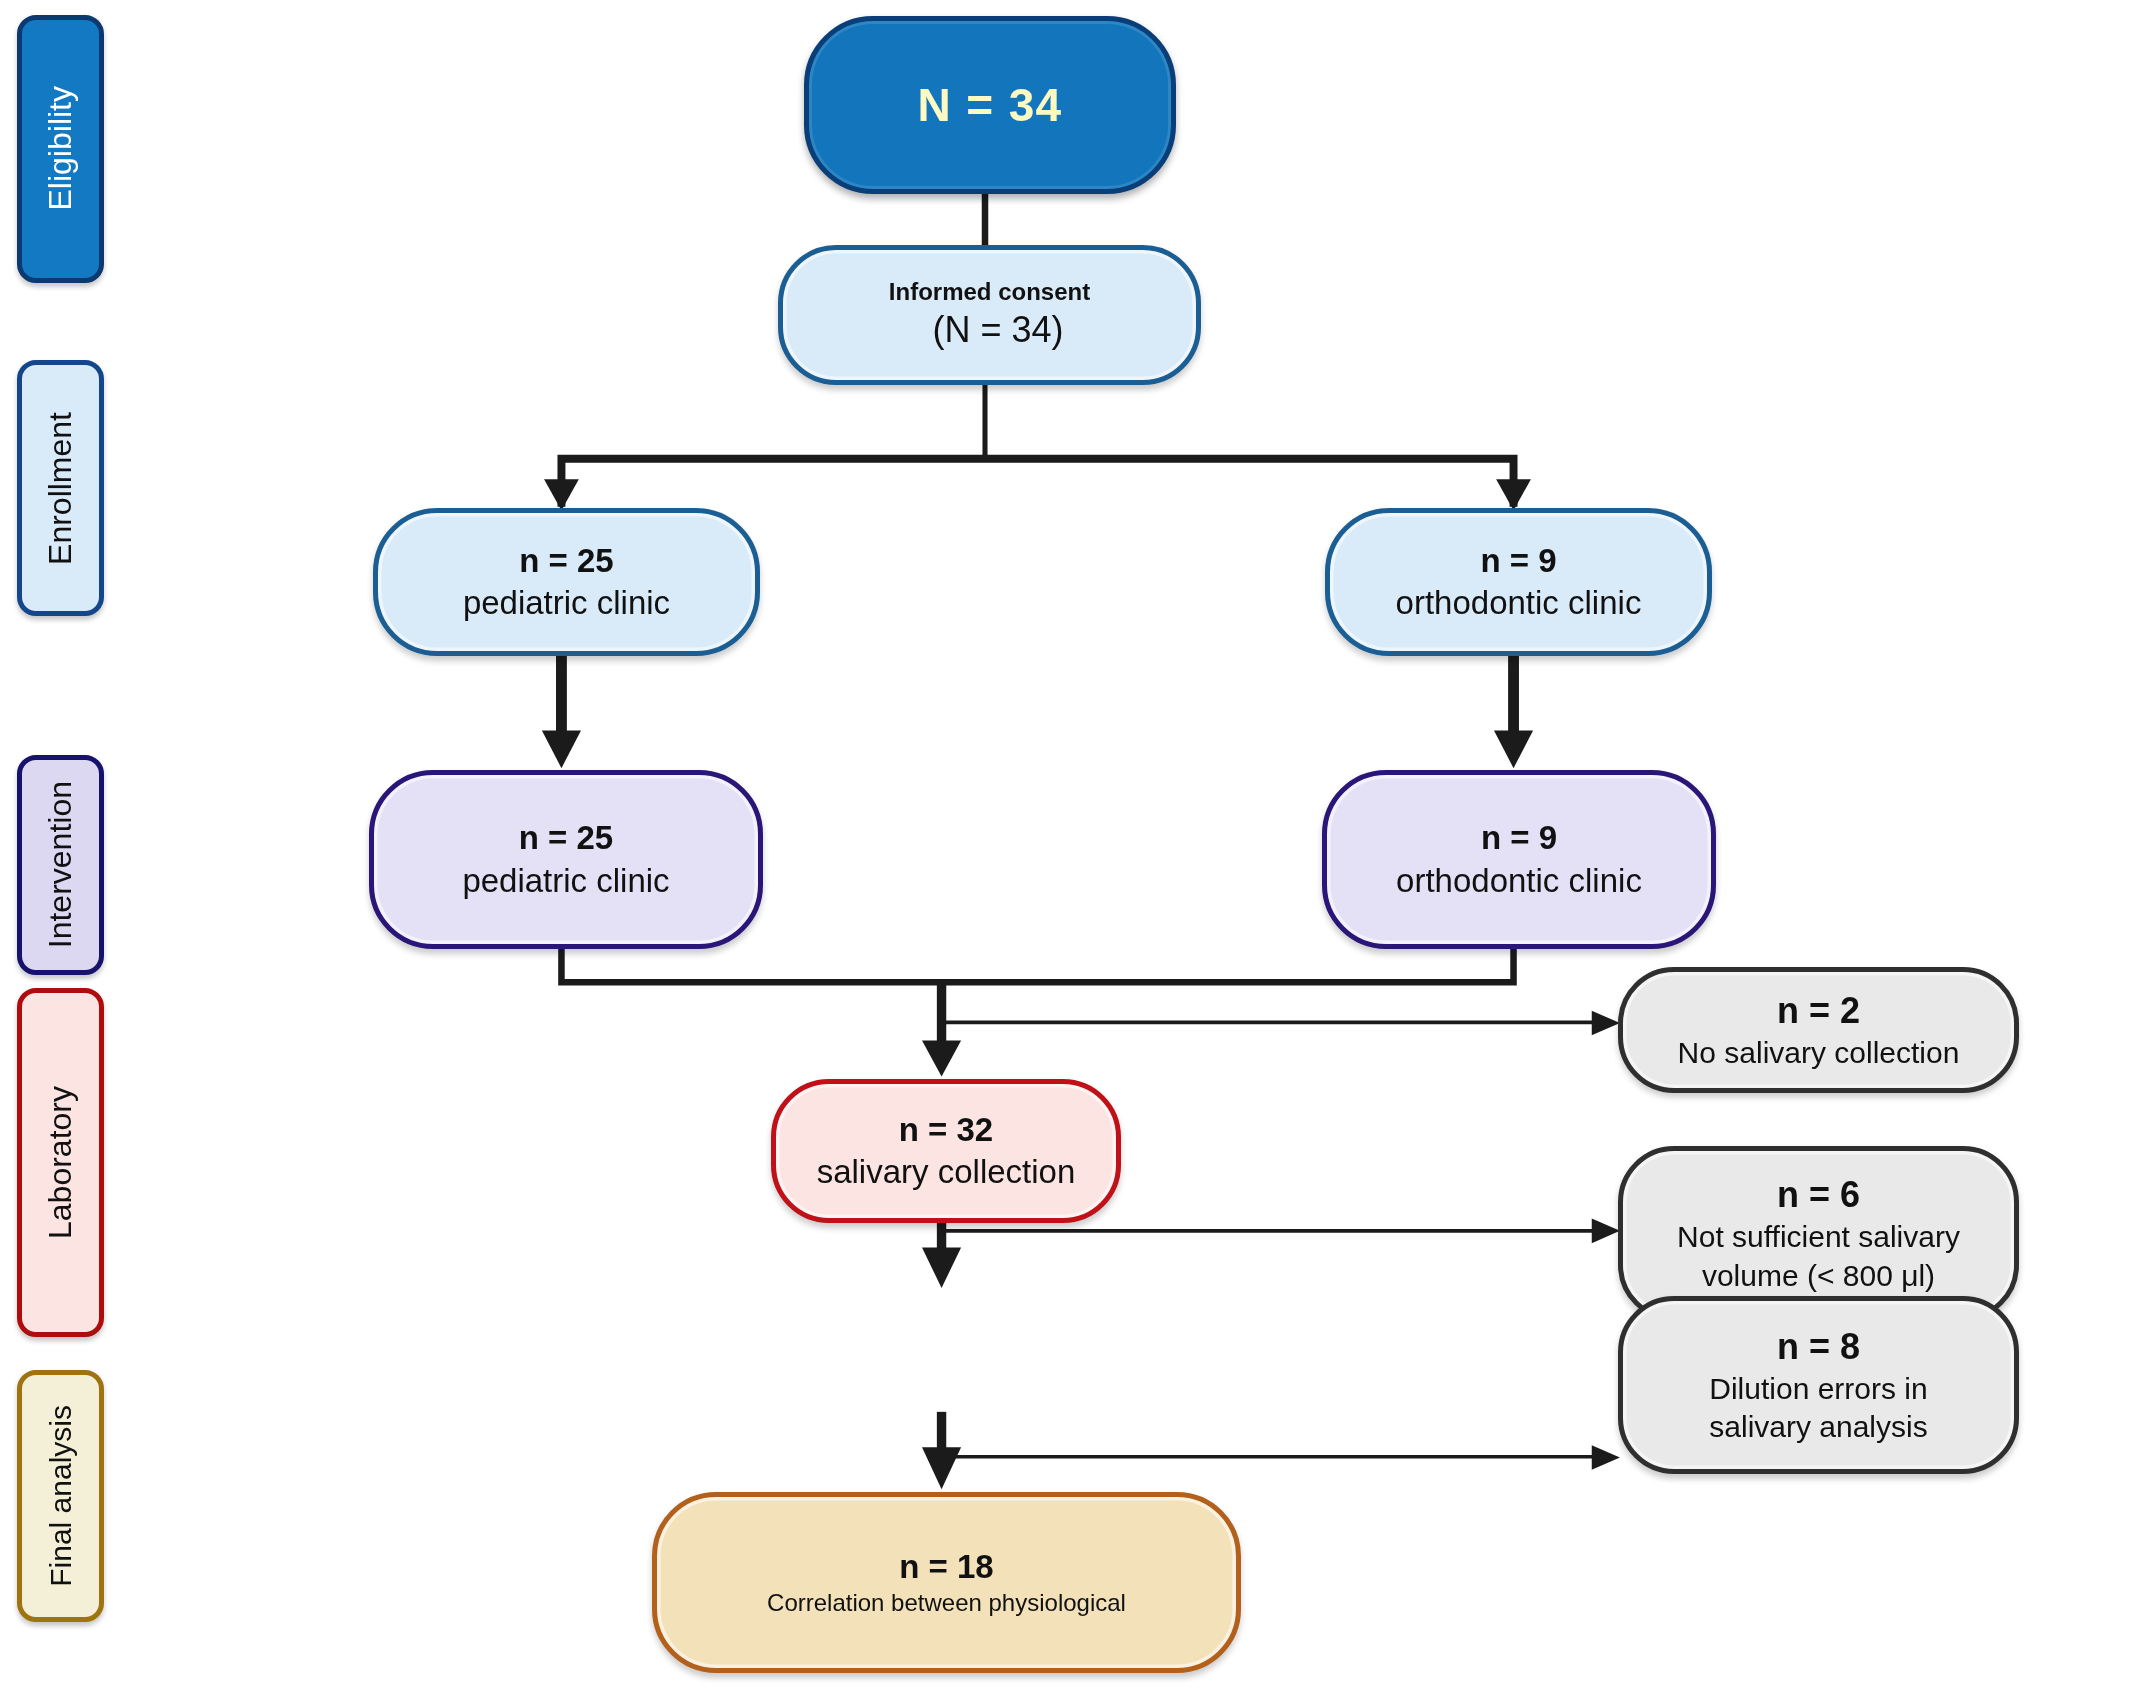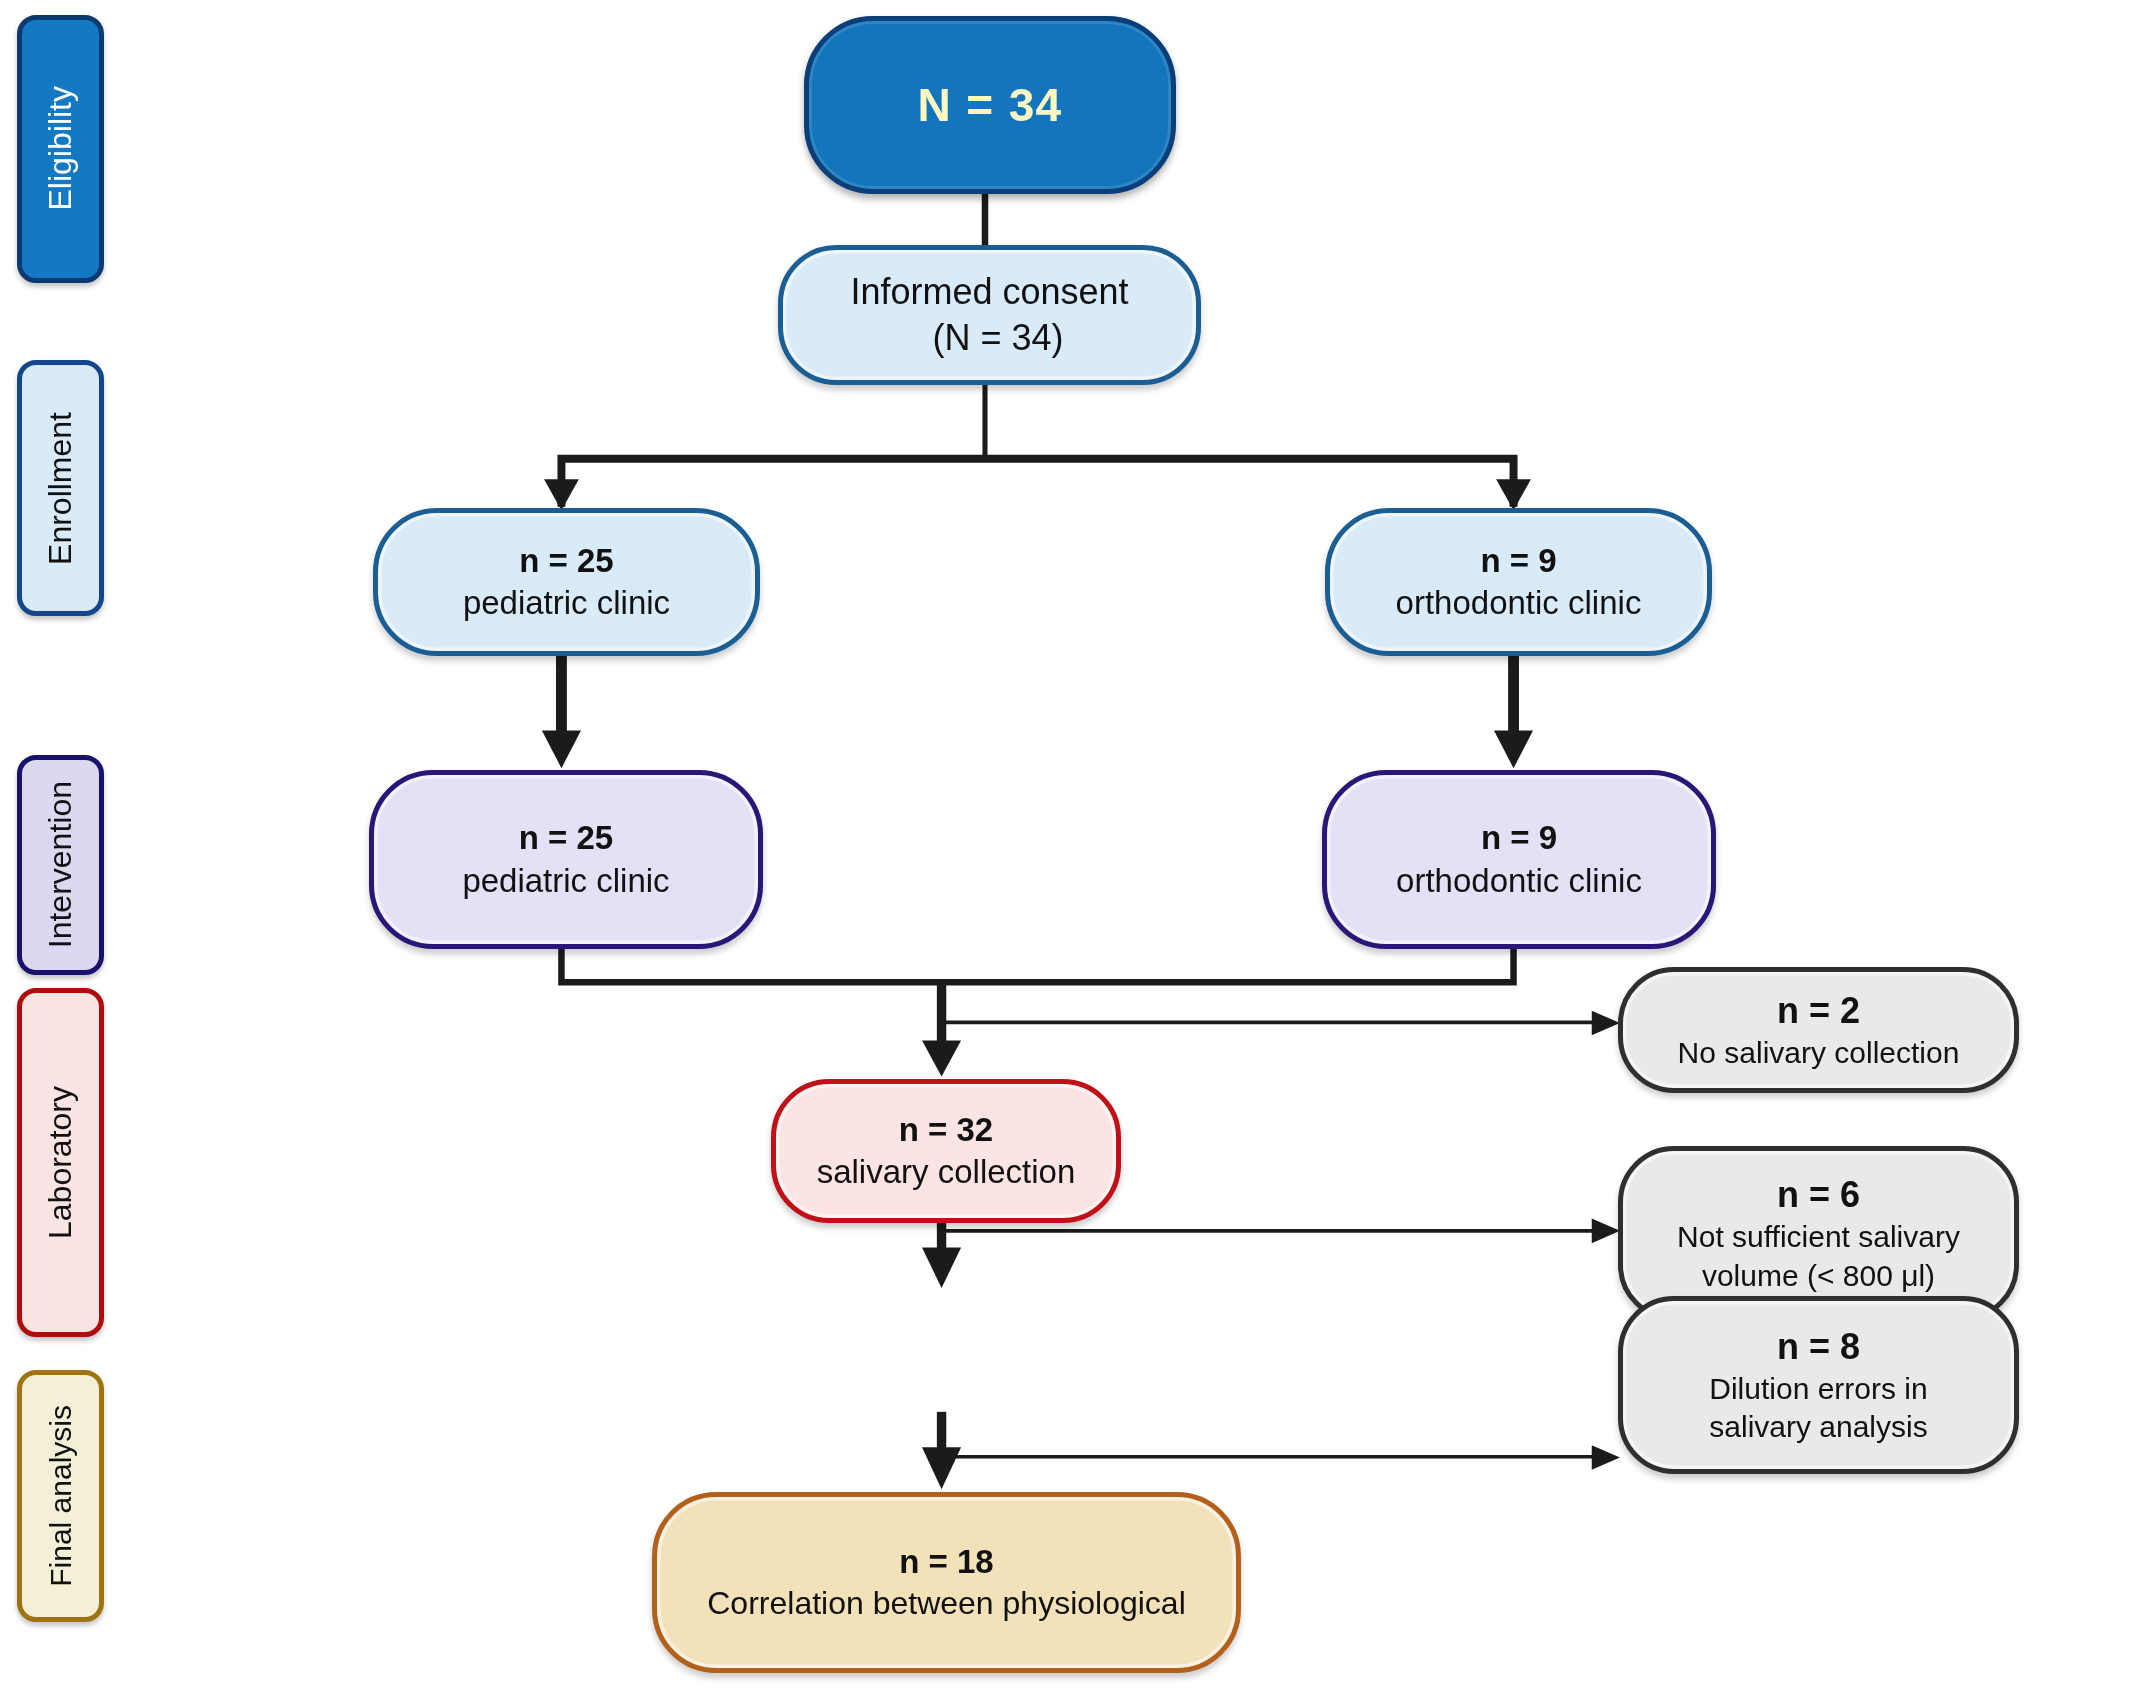--- a/index.html
+++ b/index.html
@@ -13,29 +13,29 @@
     text-align:center;border:5px solid #000;border-radius:64px;color:#111;
     box-shadow:0 4.3px 6.5px rgba(0,0,0,0.20), inset 0 0 0 3.6px rgba(255,255,255,0.55);
     line-height:1.28;
   }
   .node .l1{font-weight:700;font-size:33px;}
   .node .l2{font-weight:400;font-size:33px;}
   .total{background:#1376BC;border-color:#0A3E78;border-radius:69px;
          box-shadow:0 4.3px 7.2px rgba(0,0,0,0.30), inset 0 0 0 2.9px rgba(255,255,255,0.12);}
   .total .l1{font-size:46px;color:#fef9c3;letter-spacing:1.4px;}
   .lightblue{background:#D9EAF8;border-color:#1A5E94;}
-  .consent .l1{font-weight:400;font-size:36px;}
+  .consent .l1{font-weight:700;font-size:24px;}
   .consent .l2{font-size:36px;margin-left:17px;}
   .purple{background:#E4E0F5;border-color:#2A1578;}
   .pink{background:#FBE4E2;border-color:#C01018;}
   .gray{background:#E9E9E9;border-color:#2F2F2F;border-radius:56px;}
   .gray .l1{font-size:36px;}
   .gray .l2{font-size:30px;}
   .wheat{background:#F3E1BA;border-color:#B2601C;}
-  .wheat .l2{font-size:32px;}
+  .wheat .l2{font-size:24px;}
   .adequate .l2{font-size:30px;}
 
   
   .side{
     position:absolute;left:17.4px;width:77px;border:5px solid #000;border-radius:19px;
     display:flex;align-items:center;justify-content:center;
     box-shadow:0 3.6px 5.8px rgba(0,0,0,0.22);
   }
   .side span{
     writing-mode:vertical-rl;transform:rotate(180deg);

